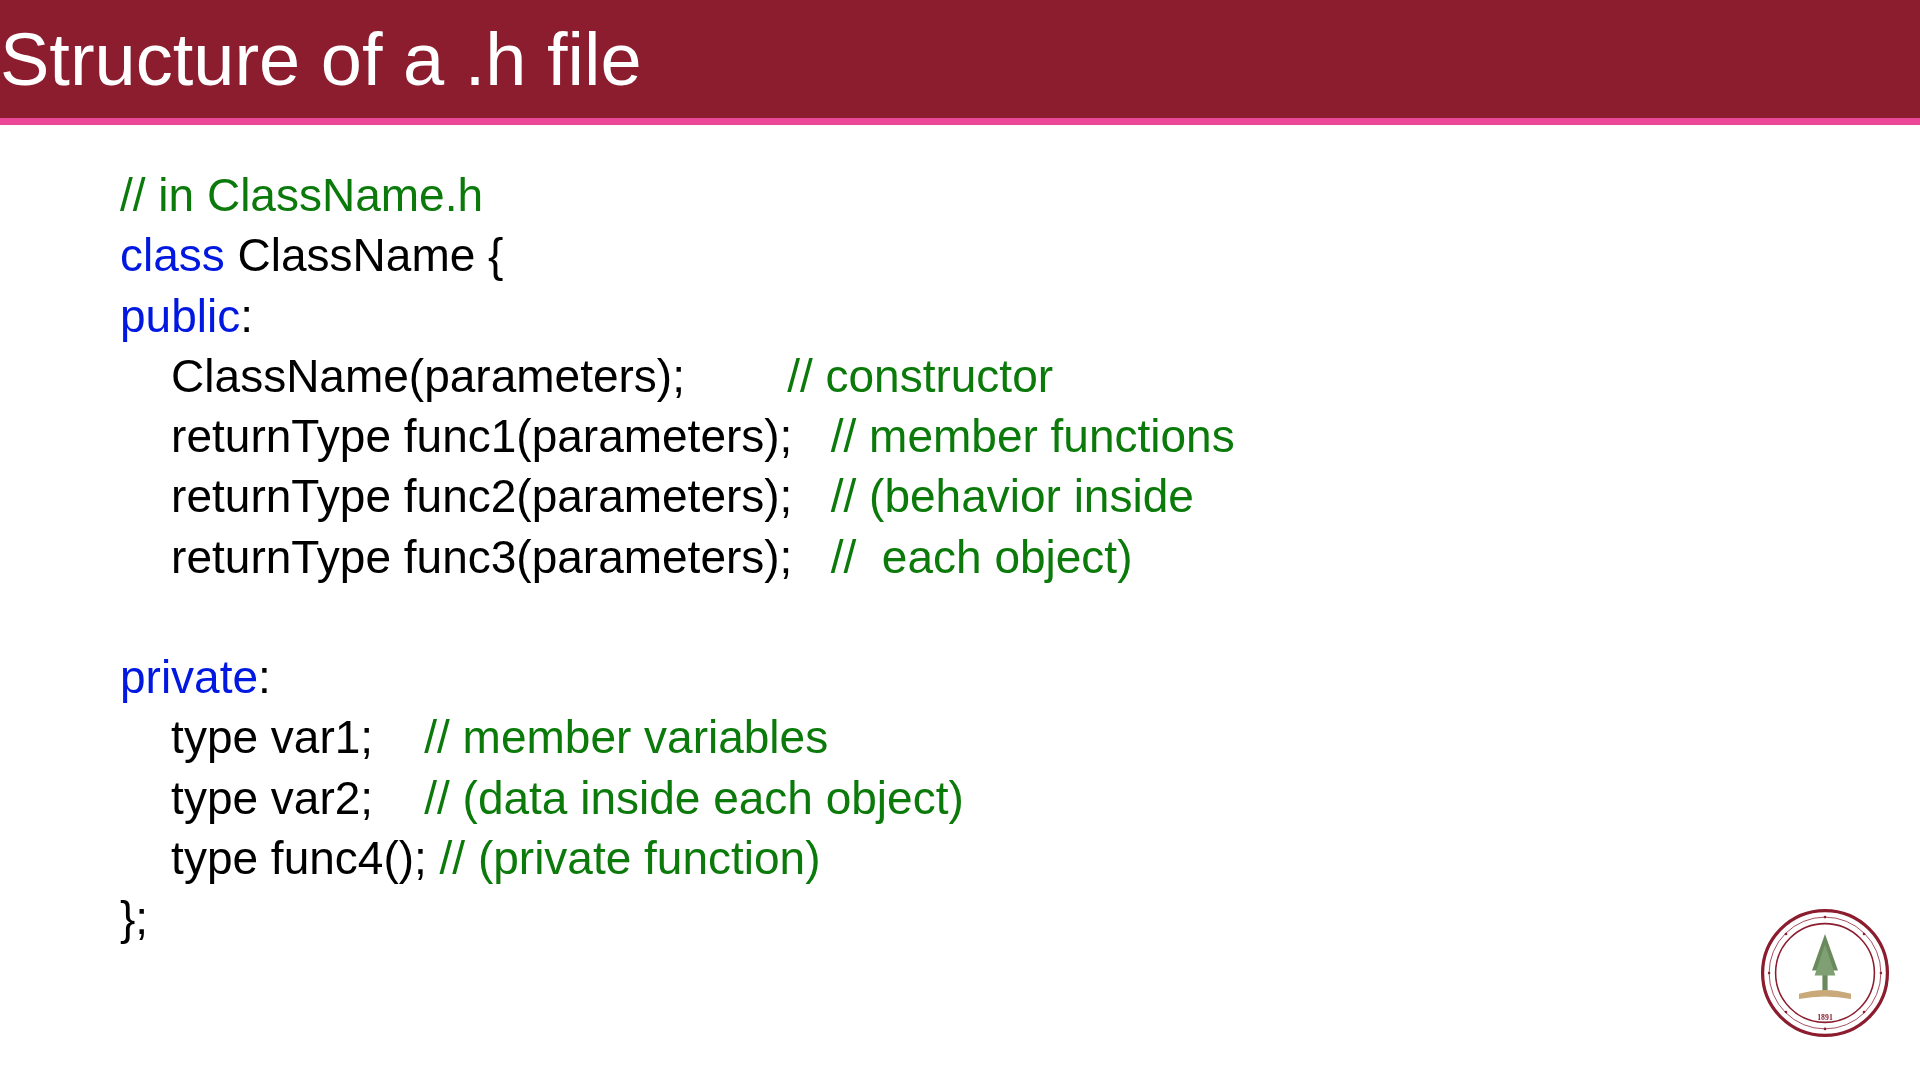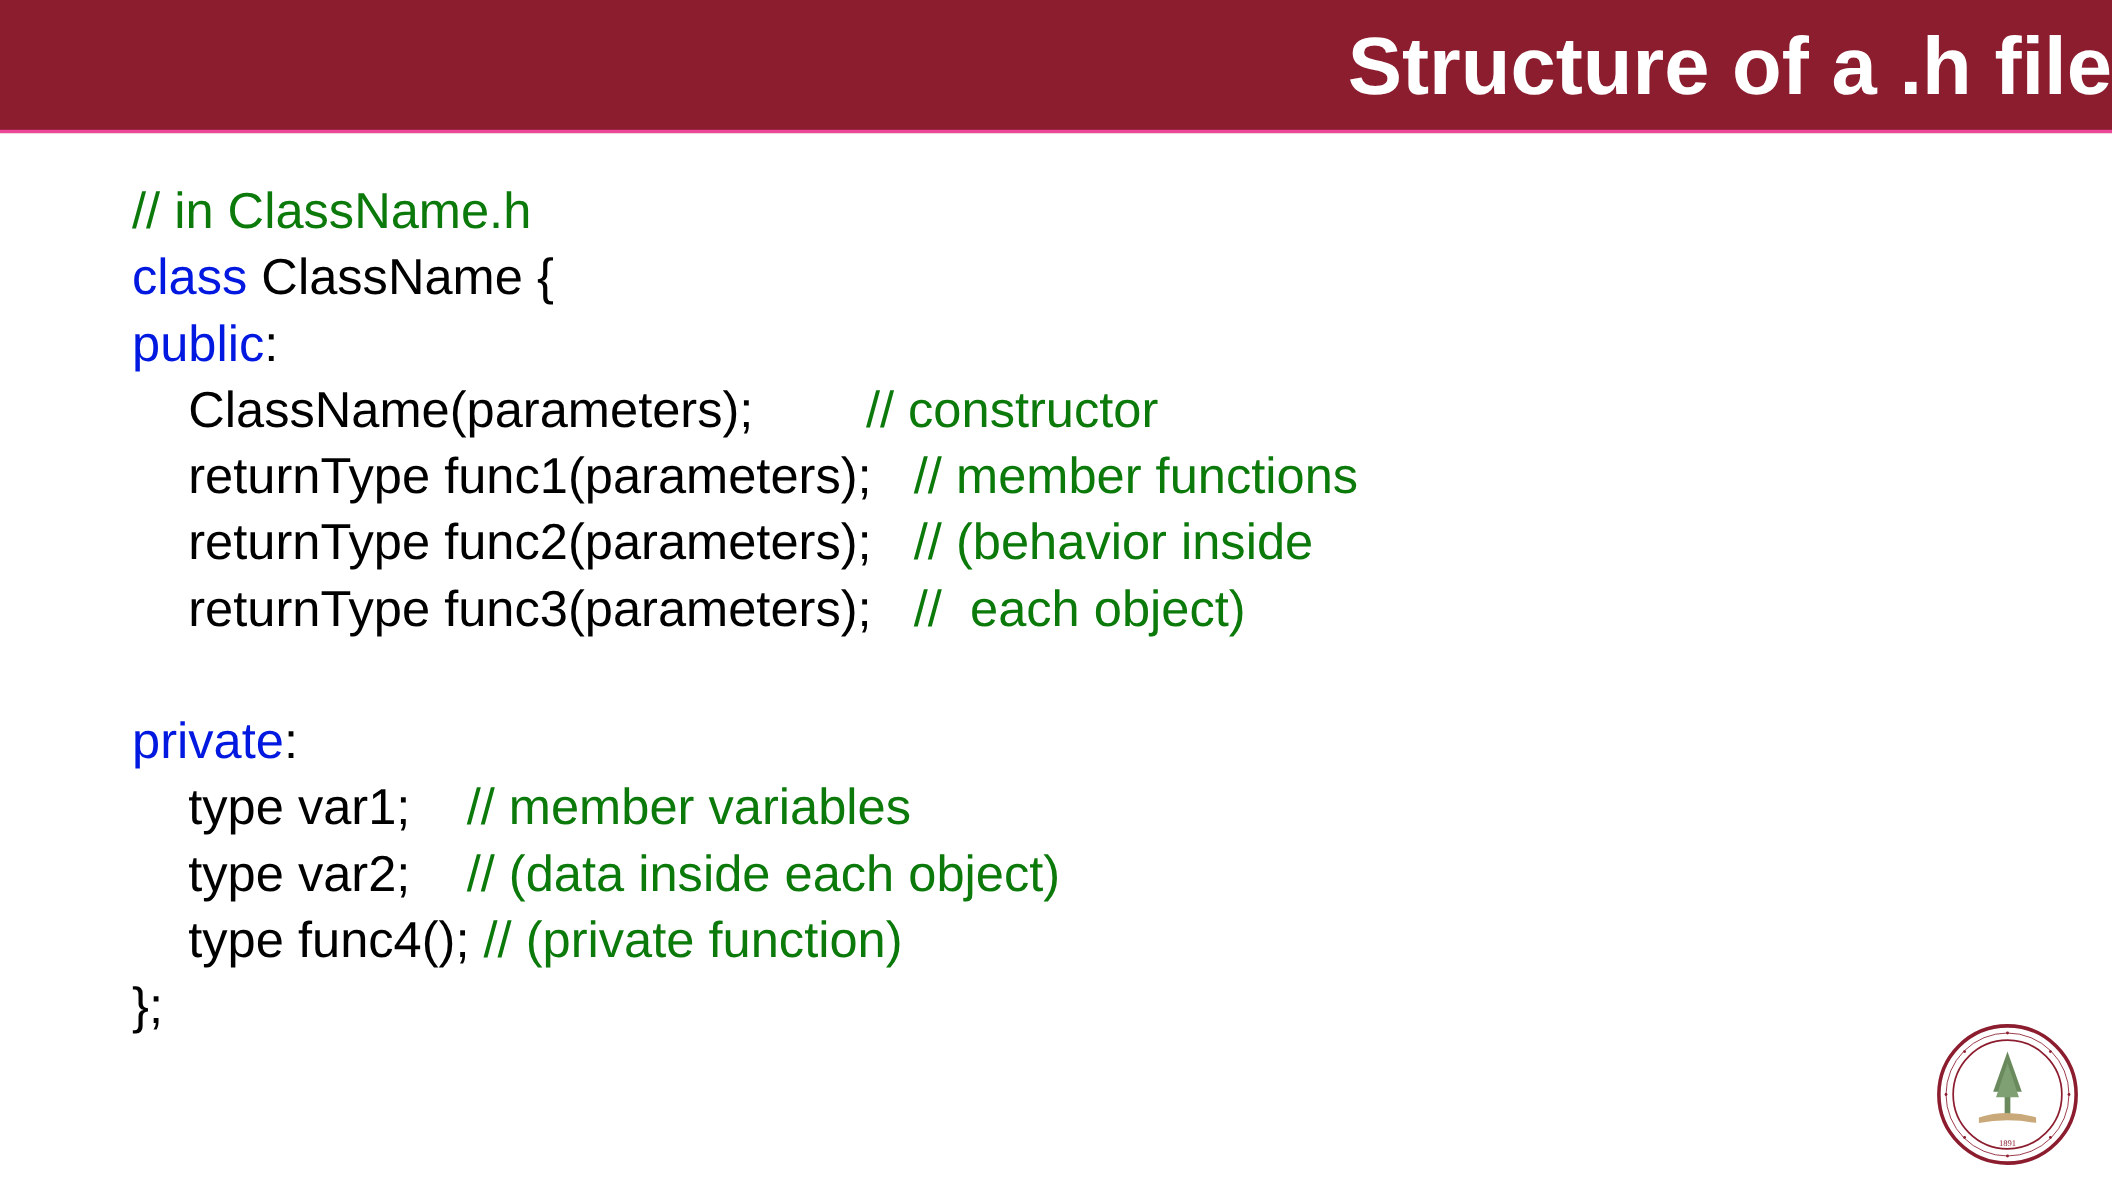--- a/index.html
+++ b/index.html
@@ -11,44 +11,45 @@
     font-family: Arial, Helvetica, sans-serif;
     overflow: hidden;
   }
   .title-bar {
     background: #8c1d2f;
     color: #ffffff;
     width: 100%;
     height: 118px;
     display: flex;
     align-items: center;
-    justify-content: flex-end;
+    justify-content: flex-start;
     font-size: 74px;
-    font-weight: 700;
-    border-bottom: 3px solid #ec4899;
+    font-weight: 400;
+    border-bottom: 7px solid #ec4899;
   }
   .content {
     padding: 40px 12px 0 120px;
   }
   pre.code {
     font-family: Arial, Helvetica, sans-serif;
     font-size: 46px;
     line-height: 1.31;
     margin: 0;
     white-space: pre;
   }
   .kw   { color: #0018e0; }
   .cmt  { color: #0b7a0b; }
   .plain{ color: #000000; }
   .logo {
     position: absolute;
     right: 30px;
-    bottom: 20px;
+    bottom: 42px;
     width: 130px;
     height: 130px;
+    font-weight: bold;
   }
 </style>
 </head>
 <body>
 
 <div class="title-bar">
   <span>Structure of a .h file</span>
 </div>
 
 <div class="content">

